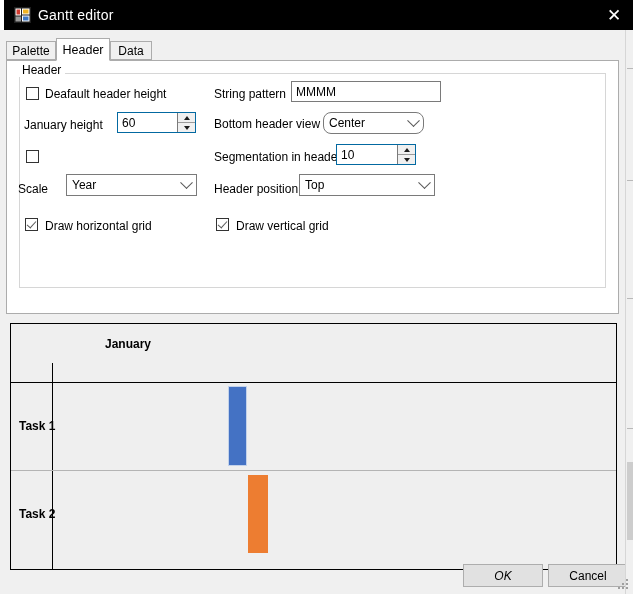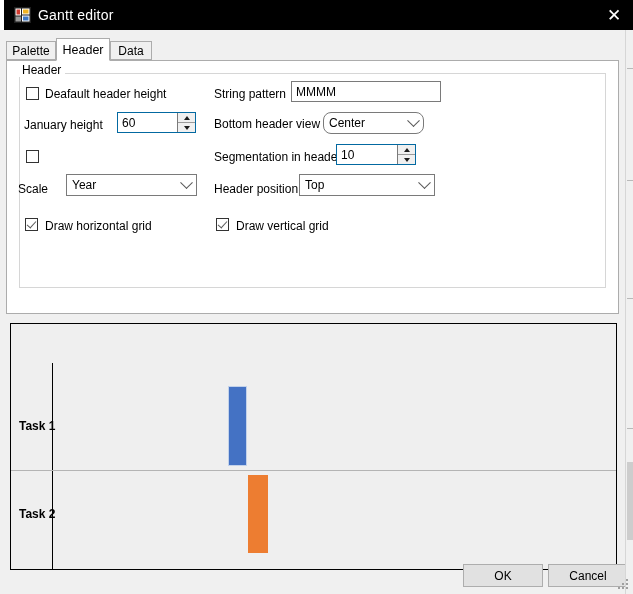--- a/index.html
+++ b/index.html
@@ -326,21 +326,21 @@
     border: 1px solid #adadad;
     box-sizing: border-box;
     font-family: "Liberation Sans", sans-serif;
     font-size: 12px;
     color: #000;
     display: flex;
     align-items: center;
     justify-content: center;
     cursor: default;
   }
-  .btn-ok { left: 463px; top: 534px; width: 80px; }
+  .btn-ok { left: 463px; top: 534px; width: 80px; font-style: italic; }
   .btn-cancel { left: 548px; top: 534px; width: 80px; }
 
   .grip {
     position: absolute;
     right: 3px; bottom: 3px;
     width: 12px; height: 12px;
   }
   .grip i {
     position: absolute;
     width: 2px; height: 2px;
@@ -446,20 +446,23 @@
     <span class="combo-val">Top</span>
     <span class="combo-arrow">
         <i class="chev"></i>
       </span>
   </div>
 
   <div class="cb checked" style="left:216px; top:188px;"></div>
   <span class="lbl" style="left:236px; top:189px;">Draw vertical grid</span>
 
   <div class="gantt">
+    <div class="gantt-headrow">
+      <span class="gantt-headlabel">January</span>
+    </div>
     <div class="gantt-vline"></div>
 
     <div class="gantt-row r1">
       <span class="gantt-task-label">Task 1</span>
       <span class="bar blue" style="left:218px; width:17px; height:78px;"></span>
     </div>
 
     <div class="gantt-row r2">
       <span class="gantt-task-label">Task 2</span>
       <span class="bar orange" style="left:237px; width:20px; height:78px;"></span>

